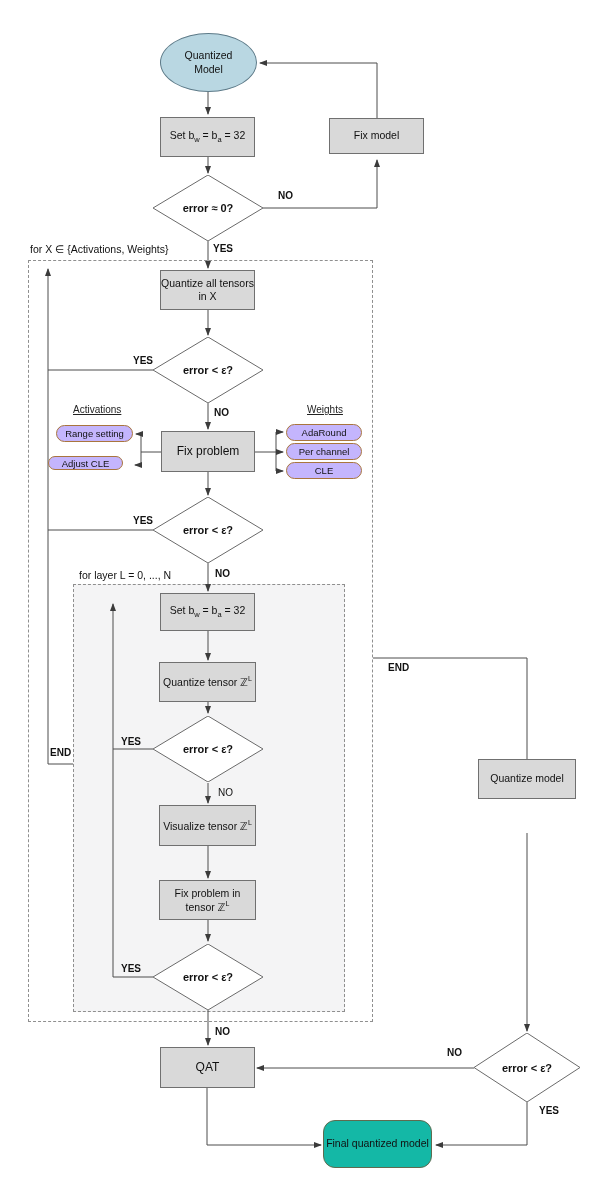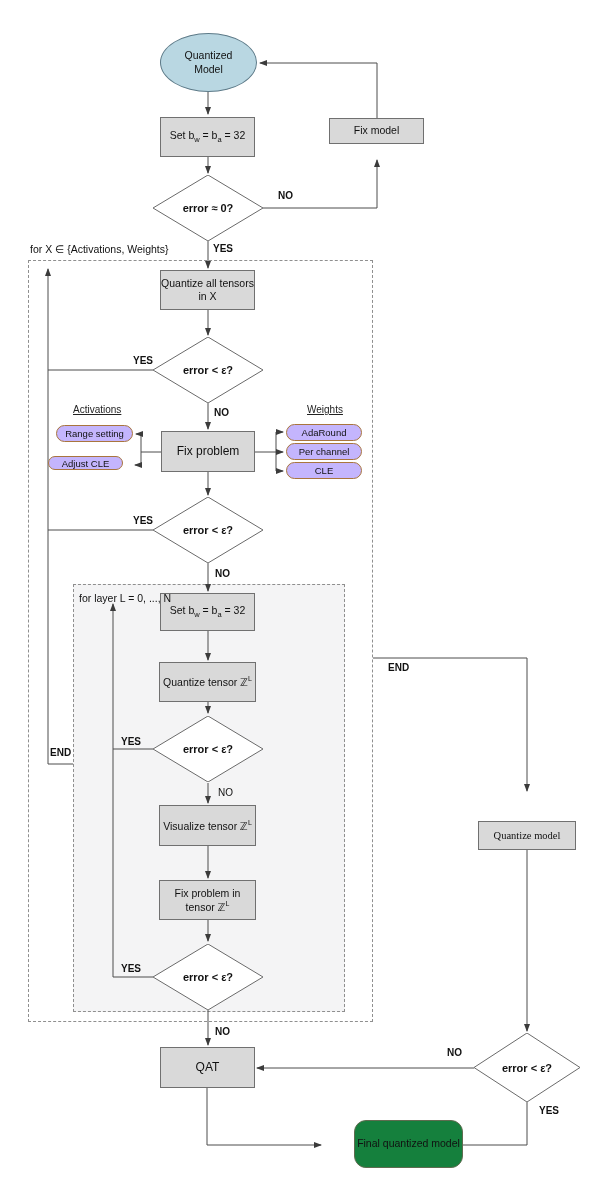--- a/index.html
+++ b/index.html
@@ -7,21 +7,21 @@
           font-family:"Liberation Sans","DejaVu Sans",sans-serif;color:#111;}
   .lines{position:absolute;left:0;top:0;width:600px;height:1192px;}
   .dashedbox{position:absolute;border:1px dashed #8f8f8f;box-sizing:border-box;}
   .innerfill{background:#f4f4f5;}
   .box{position:absolute;background:#d9d9d9;border:1px solid #707070;box-sizing:border-box;
        display:flex;flex-direction:column;align-items:center;justify-content:center;
        text-align:center;font-size:10.5px;line-height:1.25;}
   .ellipse{position:absolute;background:#b9d7e2;border:1px solid #5d7a88;border-radius:50%;
        box-sizing:border-box;display:flex;flex-direction:column;align-items:center;justify-content:center;
        text-align:center;font-size:10.5px;line-height:1.3;}
-  .final{background:#15803d;border:1px solid #5f6b4f;border-radius:12px;font-size:10.5px;margin-left:31px;}
+  .final{background:#14b8a6;border:1px solid #5f6b4f;border-radius:12px;font-size:10.5px;}
   .diamond{position:absolute;display:flex;align-items:center;justify-content:center;font-size:11px;font-weight:bold;}
   .diamond svg{position:absolute;left:0;top:0;width:100%;height:100%;}
   .diamond .dtext{position:relative;z-index:2;}
   .pill{position:absolute;background:#c4b5fd;border:1px solid #a9753e;border-radius:9px;box-sizing:border-box;
        display:flex;align-items:center;justify-content:center;font-size:9.5px;}
   .blabel{position:absolute;font-size:10px;font-weight:bold;white-space:nowrap;}
   .blabel.reg{font-weight:normal;}
   .looplabel{position:absolute;font-size:10.5px;white-space:nowrap;}
   .gheader{position:absolute;font-size:10px;text-decoration:underline;color:#222;white-space:nowrap;}
   sub{font-size:7.5px;}
@@ -81,21 +81,21 @@
   </svg>
 
   <div class="ellipse" style="left:160px;top:33px;width:97px;height:59px;">
     <span>Quantized</span>
     <span>Model</span>
   </div>
 
   <div class="box" style="left:160px;top:117px;width:95px;height:40px;">
     <span><span>Set b</span><sub>w</sub><span> = b</span><sub>a</sub><span> = 32</span></span>
   </div>
-  <div class="box" style="left:329px;top:118px;width:95px;height:26px;">
+  <div class="box" style="left:329px;top:118px;width:95px;height:36px;">
     <span>Fix model</span>
   </div>
 
   <div class="diamond" style="left:153px;top:175px;width:110px;height:66px;">
     <svg viewBox="0 0 100 100" preserveAspectRatio="none">
         <polygon points="50,0 100,50 50,100 0,50" fill="#ffffff" stroke="#6b6b6b" vector-effect="non-scaling-stroke"></polygon>
       </svg>
     <span class="dtext">error ≈ 0?</span>
   </div>
 
@@ -170,37 +170,37 @@
     <svg viewBox="0 0 100 100" preserveAspectRatio="none">
         <polygon points="50,0 100,50 50,100 0,50" fill="#ffffff" stroke="#6b6b6b" vector-effect="non-scaling-stroke"></polygon>
       </svg>
     <span class="dtext">error &lt; ε?</span>
   </div>
 
   <div class="box" style="left:160px;top:1047px;width:95px;height:41px;font-size:12px;">
     <span>QAT</span>
   </div>
 
-  <div class="box" style="left:478px;top:821px;width:98px;height:29px;font-family:Liberation Serif, serif;">
+  <div class="box" style="left:478px;top:759px;width:98px;height:40px;">
     <span>Quantize model</span>
   </div>
 
   <div class="diamond" style="left:474px;top:1033px;width:106px;height:69px;">
     <svg viewBox="0 0 100 100" preserveAspectRatio="none">
         <polygon points="50,0 100,50 50,100 0,50" fill="#ffffff" stroke="#6b6b6b" vector-effect="non-scaling-stroke"></polygon>
       </svg>
     <span class="dtext">error &lt; ε?</span>
   </div>
 
   <div class="box final" style="left:323px;top:1120px;width:109px;height:48px;">
     <span>Final quantized model</span>
   </div>
 
   <div class="looplabel" style="left:30px;top:243px;">for X ∈ {Activations, Weights}</div>
-  <div class="looplabel" style="left:79px;top:569px;margin-top:23px;">for layer L = 0, ..., N</div>
+  <div class="looplabel" style="left:79px;top:569px;">for layer L = 0, ..., N</div>
 
   <div class="blabel" style="left:278px;top:190px;">NO</div>
   <div class="blabel" style="left:213px;top:243px;">YES</div>
   <div class="blabel" style="left:133px;top:355px;">YES</div>
   <div class="blabel" style="left:214px;top:407px;">NO</div>
   <div class="blabel" style="left:133px;top:515px;">YES</div>
   <div class="blabel" style="left:215px;top:568px;">NO</div>
   <div class="blabel" style="left:121px;top:736px;">YES</div>
   <div class="blabel reg" style="left:218px;top:787px;">NO</div>
   <div class="blabel" style="left:121px;top:963px;">YES</div>

